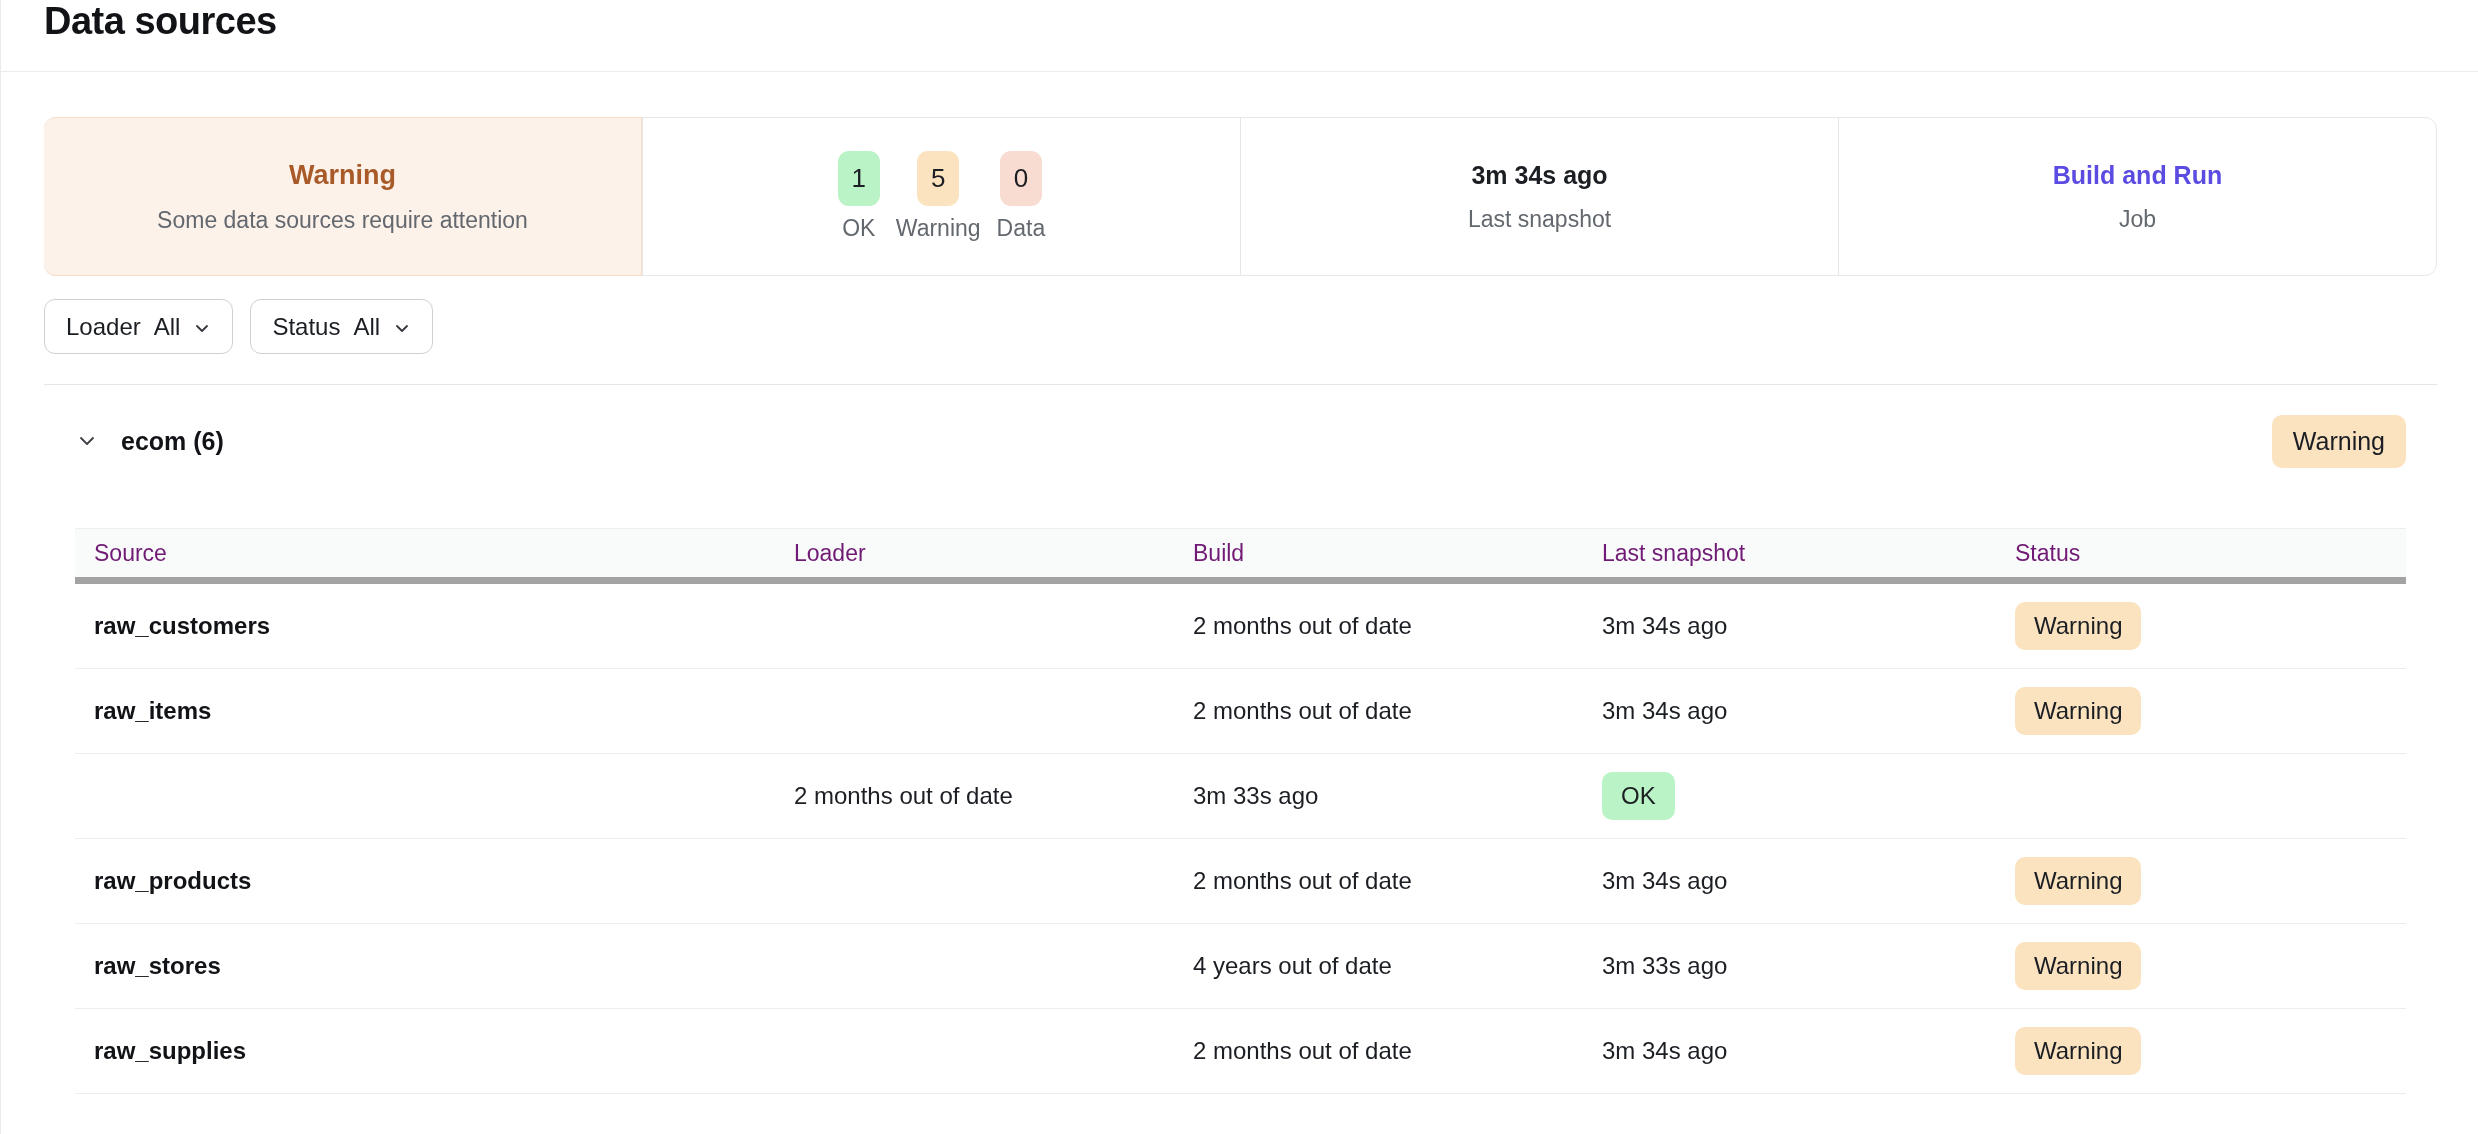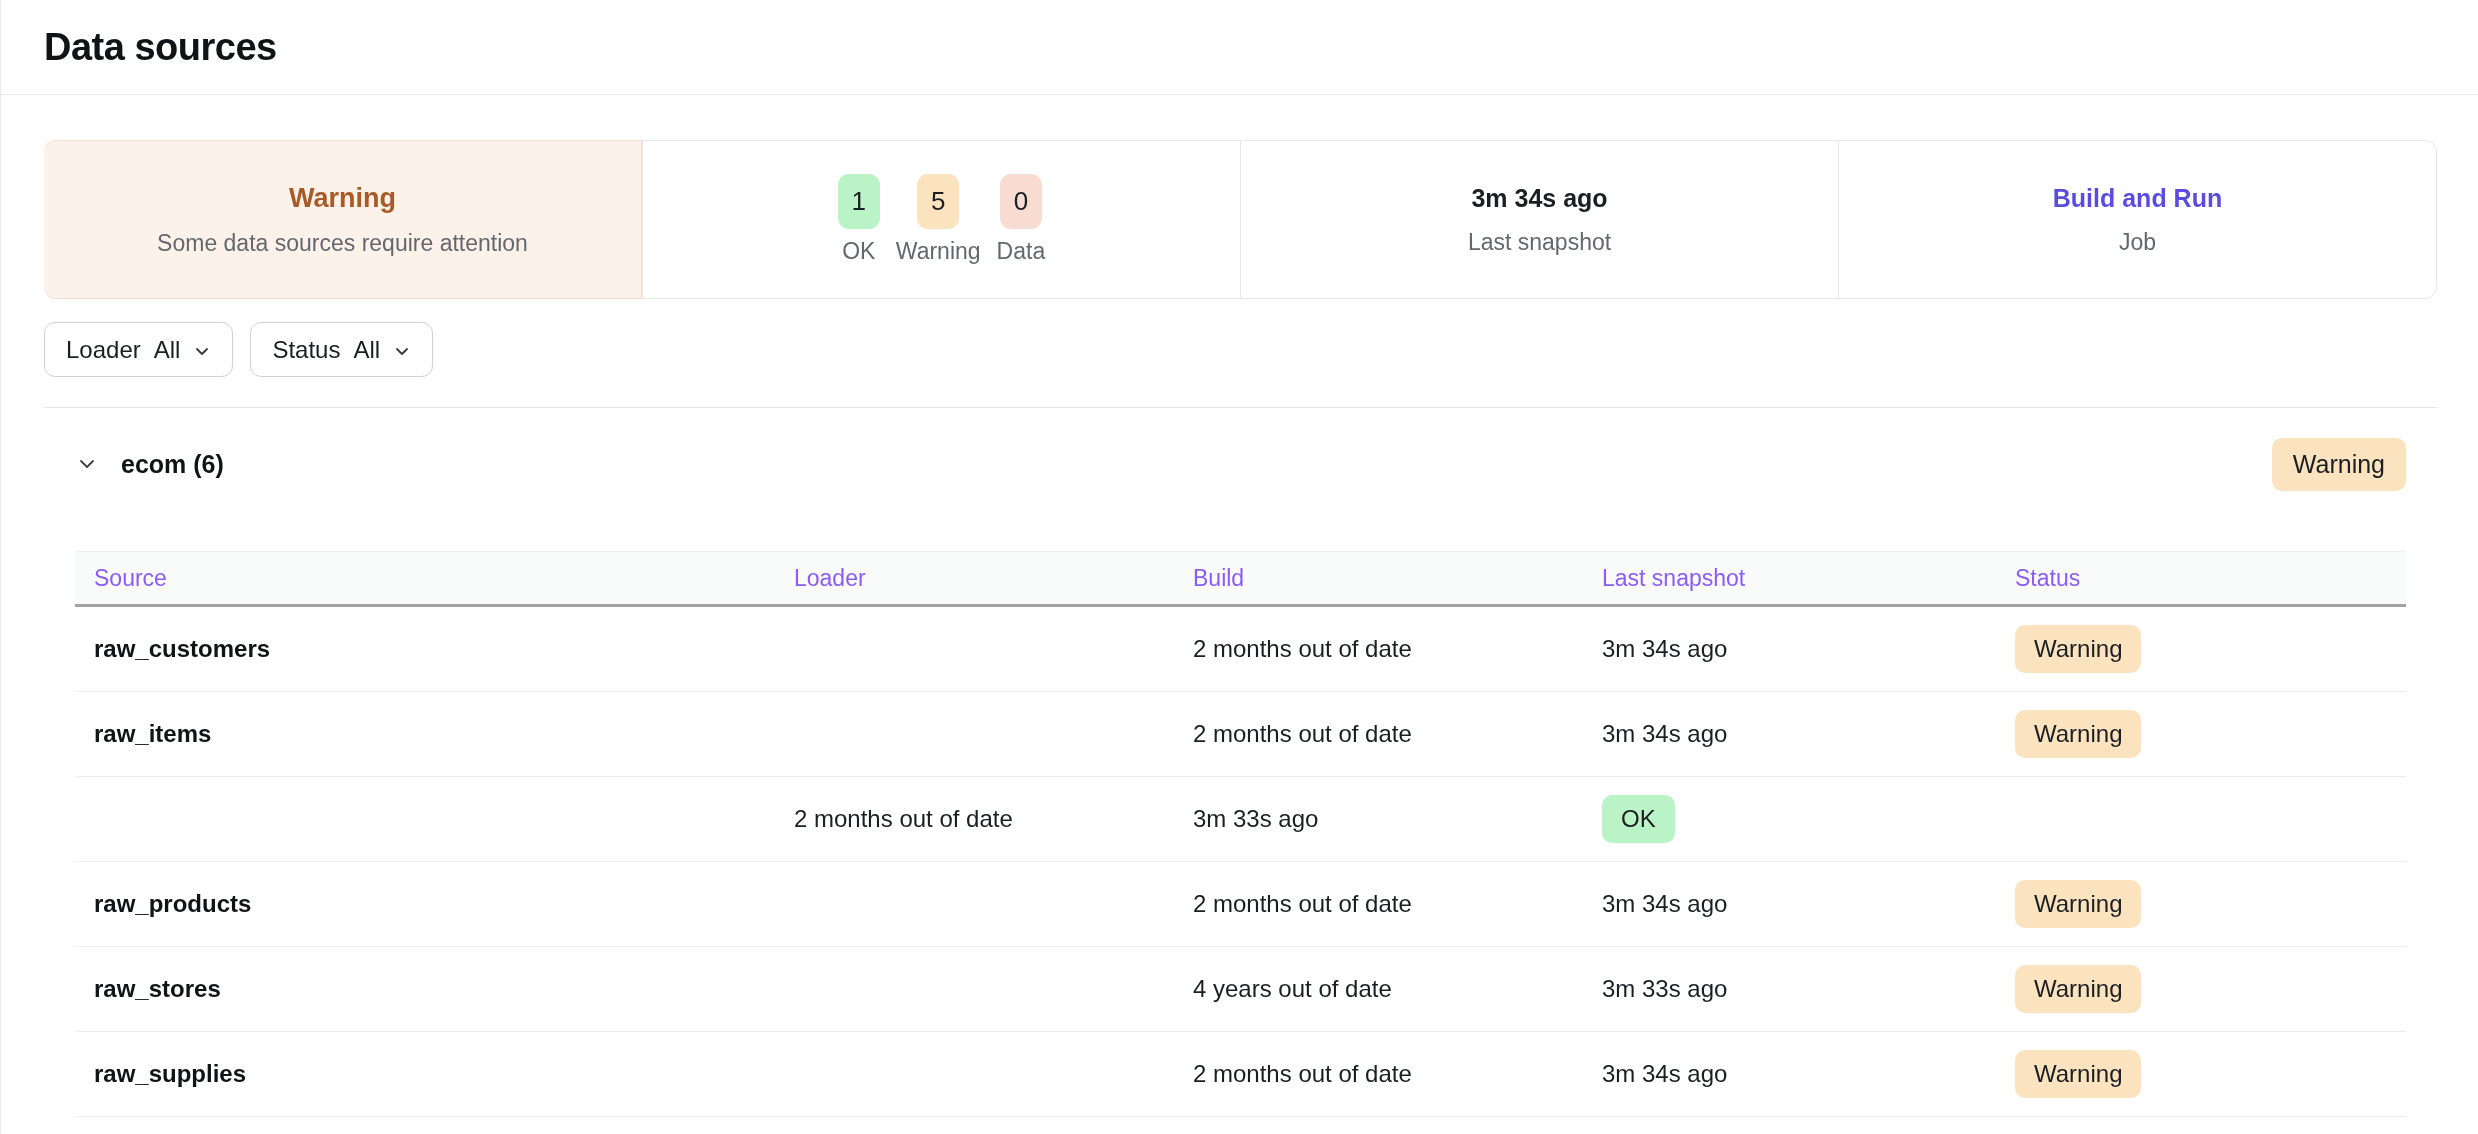--- a/index.html
+++ b/index.html
@@ -4,21 +4,21 @@
 <style>
   * { margin:0; padding:0; box-sizing:border-box; }
   html,body { background:#ffffff; }
   .page {
     width:2478px; height:1134px; position:relative; background:#ffffff;
     font-family:"Liberation Sans", sans-serif; color:#17191d; overflow:hidden;
     border-left:1px solid #ebebed;
   }
   
   .page-header {
-    height:95px; display:flex; align-items:center; padding:0 43px;
+    height:72px; display:flex; padding:0 43px;
     border-bottom:1px solid #ececee;
   }
   .page-title { font-size:38px; font-weight:700; letter-spacing:-0.5px; color:#111317; }
 
   
   .summary {
     margin:45px 41px 0 43px; height:159px; display:flex;
     border:1px solid #e7e7e9; border-radius:12px; background:#fff;
   }
   .summary .cell {
@@ -73,21 +73,21 @@
   .badge.ok   { background:#baf3c5; }
   .group-badge { font-size:25px; padding:14px 21px; }
 
   
   .table { margin-top:59px; }
   .thead, .trow {
     display:grid; grid-template-columns:719px 399px 409px 413px 1fr; align-items:center;
   }
   .thead {
     height:56px; background:#f9fafa; border-top:1px solid #eceef0;
-    border-bottom:3px solid #a3a3a3; color:#8b5cf6; font-size:23px;
+    border-bottom:7px solid #a3a3a3; color:#701a75; font-size:23px;
   }
   .thead .th:first-child, .trow .td:first-child { padding-left:19px; }
   .trow { height:85px; border-bottom:1px solid #ededef; font-size:24px; color:#1b1e23; }
   .td.source { font-weight:600; color:#111317; }
 </style>
 </head>
 <body>
 
 <div class="page">
 

